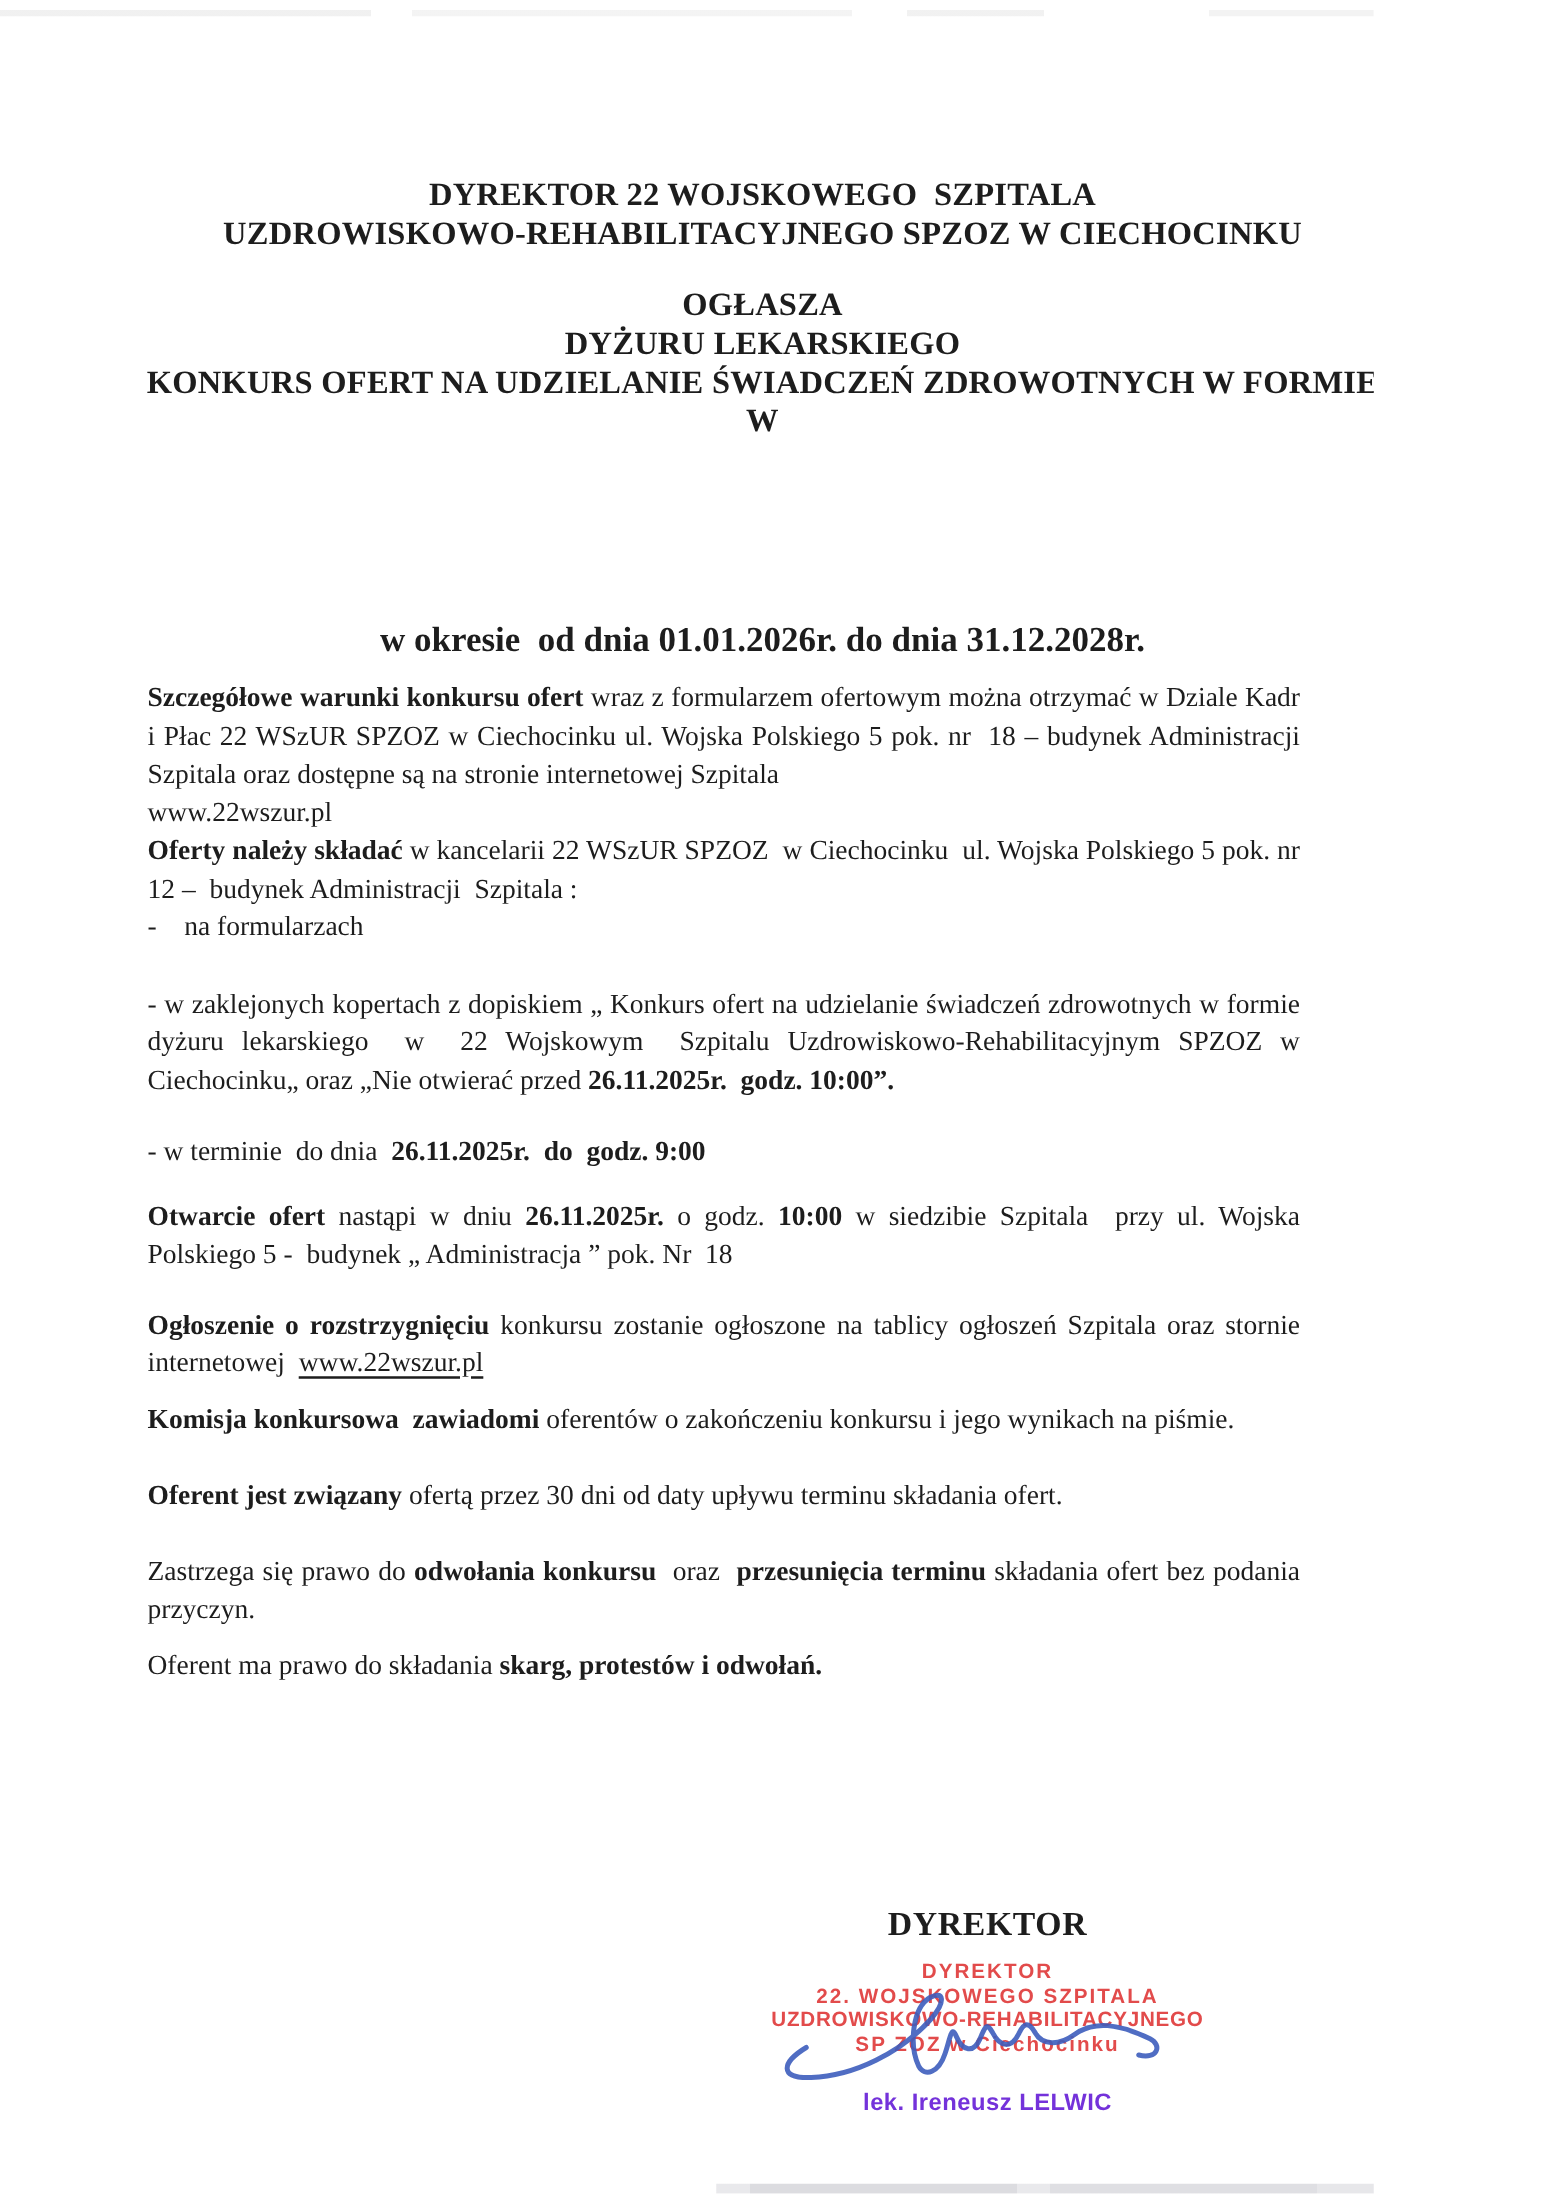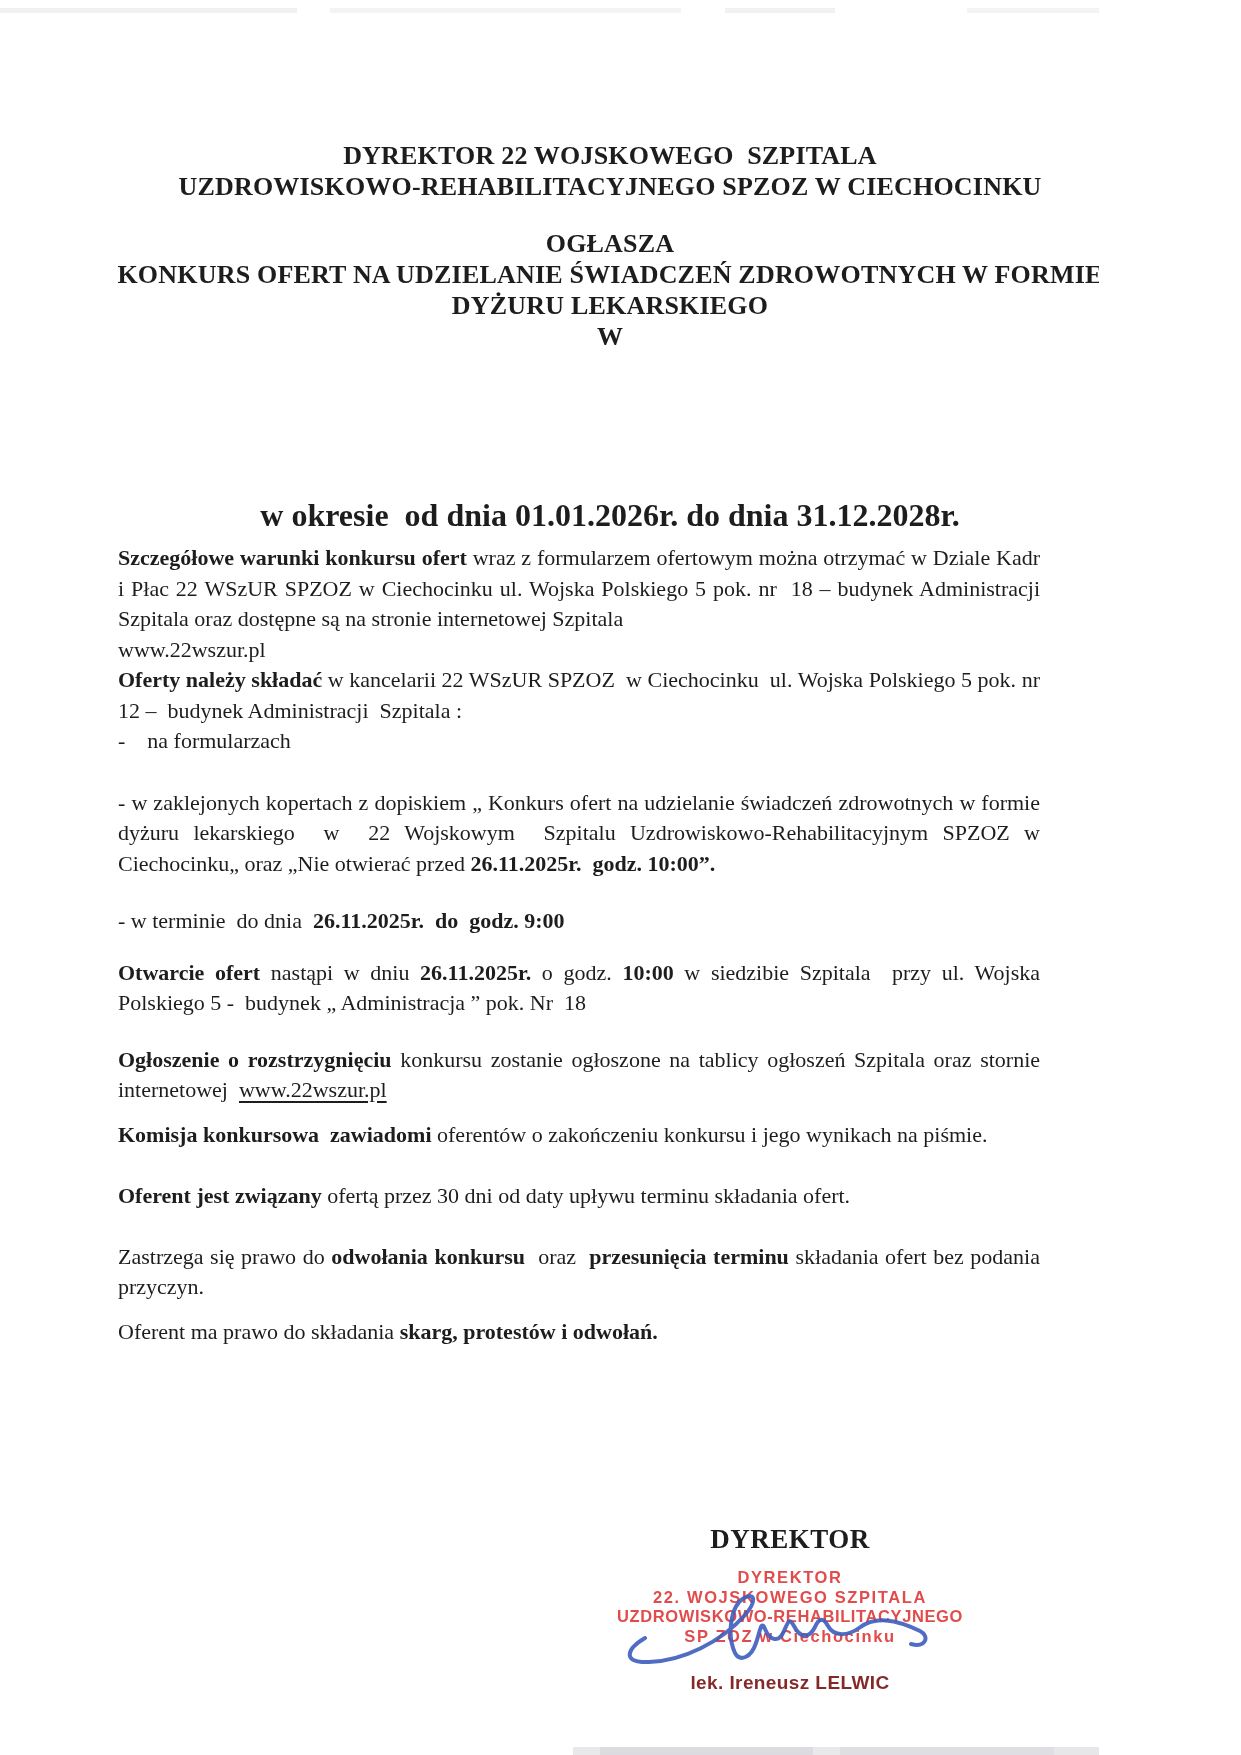--- a/index.html
+++ b/index.html
@@ -43,21 +43,21 @@
   .doc-header{
     position:absolute;top:140px;left:55px;width:1110px;
     text-align:center;font-weight:bold;
     font-size:26px;line-height:31px;
     letter-spacing:.2px;
   }
   .doc-header .spacer{height:26px;}
   
   .period-line{
     position:absolute;top:497px;left:55px;width:1110px;
-    text-align:center;font-weight:bold;font-size:32px;
+    text-align:center;font-weight:bold;font-size:28px;
   }
   
   .doc-body{
     position:absolute;top:543px;left:118px;width:922px;
     font-size:22px;line-height:30.5px;
     text-align:justify;
   }
   .doc-body p{margin:0;}
   .doc-body p.mt-33{}
   .doc-body p.mt-31{margin-top:31px;}
@@ -104,22 +104,22 @@
   <div class="scan-top-line"></div>
   <div class="scan-right-line"></div>
   <div class="scan-right-curve"></div>
   <div class="scan-bottom-strip"></div>
 
   <div class="doc-header">
     <div>DYREKTOR 22 WOJSKOWEGO&nbsp; SZPITALA</div>
     <div>UZDROWISKOWO-REHABILITACYJNEGO SPZOZ W CIECHOCINKU</div>
     <div class="spacer"></div>
     <div>OGŁASZA</div>
+    <div>DYŻURU LEKARSKIEGO</div>
     <div>KONKURS OFERT NA UDZIELANIE ŚWIADCZEŃ ZDROWOTNYCH W FORMIE</div>
-    <div>DYŻURU LEKARSKIEGO</div>
     <div>W</div>
   </div>
 
   <div class="period-line">w okresie&nbsp; od dnia 01.01.2026r. do dnia 31.12.2028r.</div>
 
   <div class="doc-body">
     <p><b>Szczegółowe warunki konkursu ofert </b><span>wraz z formularzem ofertowym można otrzymać w&nbsp;Dziale Kadr i Płac 22 WSzUR SPZOZ w Ciechocinku ul. Wojska Polskiego 5 pok. nr&nbsp; 18 – budynek Administracji Szpitala oraz dostępne są na stronie internetowej Szpitala</span><br><span>www.22wszur.pl</span></p>
     <p class="mt-33"><b>Oferty należy składać </b><span>w kancelarii 22 WSzUR SPZOZ&nbsp; w Ciechocinku&nbsp; ul. Wojska Polskiego 5 pok. nr 12 –&nbsp; budynek Administracji&nbsp; Szpitala :</span></p>
     <p class="no-justify"><span>-&nbsp;&nbsp;&nbsp; na formularzach</span></p>
     <p class="mt-31"><span>- w zaklejonych kopertach z dopiskiem „ Konkurs ofert na udzielanie świadczeń zdrowotnych w formie dyżuru lekarskiego&nbsp; w&nbsp; 22 Wojskowym&nbsp; Szpitalu Uzdrowiskowo-Rehabilitacyjnym SPZOZ w Ciechocinku„ oraz „Nie otwierać przed </span><b>26.11.2025r.&nbsp; godz. 10:00”.</b></p>
@@ -133,19 +133,19 @@
   </div>
 
   <div class="sig-block">
     <div class="sig-title">DYREKTOR</div>
     <div class="stamp" style="color: rgb(224, 60, 60);">
       <div>DYREKTOR</div>
       <div>22. WOJSKOWEGO SZPITALA</div>
       <div class="narrow">UZDROWISKOWO-REHABILITACYJNEGO</div>
       <div>SP ZOZ w Ciechocinku</div>
     </div>
-    <div class="sig-name" style="color: #7f1d1d;">lek. Ireneusz LELWIC</div>
+    <div class="sig-name" style="color: #6d28d9;">lek. Ireneusz LELWIC</div>
     <svg class="sig-scribble" viewBox="0 0 330 82" aria-hidden="true">
       <path d="M24 48 C4 60 2 73 28 72 C62 71 100 52 124 25 C136 11 134 2 123 8 C109 16 106 46 114 63 C119 72 130 68 135 53 C139 42 140 29 144 39 C149 51 158 53 163 41 C167 32 168 27 173 36 C179 48 188 49 194 37 C198 28 202 27 207 36 C213 47 227 46 238 38 C254 26 274 29 299 41 C309 46 305 58 290 54" fill="none" stroke-width="4" stroke-linecap="round" stroke-linejoin="round" opacity="0.9" stroke="#3d5dbd"></path>
     </svg>
   </div>
 
 </div>
 
 </body></html>

